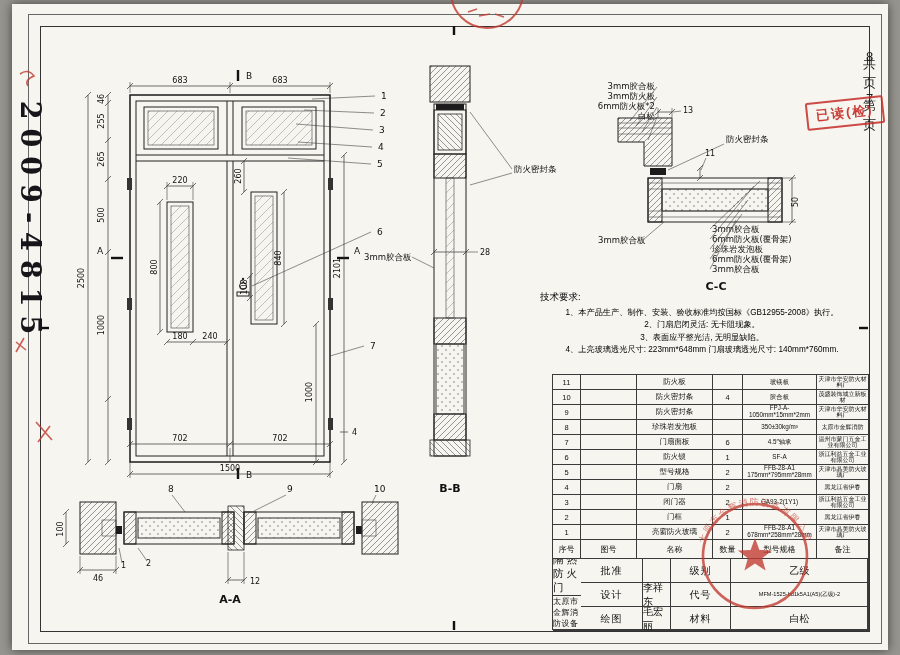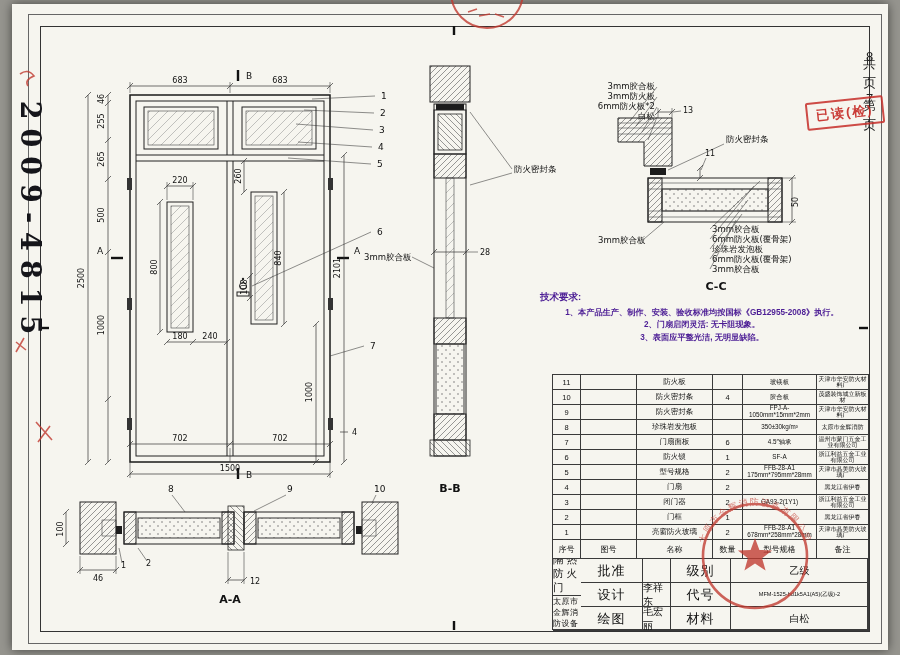--- a/index.html
+++ b/index.html
@@ -27,40 +27,40 @@
   .callout{font:9px "DejaVu Sans",sans-serif;fill:#111}
   .slabel{font:bold 11px "DejaVu Sans",sans-serif;fill:#111}
   .sealtxt{font:9px "DejaVu Sans",sans-serif;fill:#c13a30;letter-spacing:1.5px;opacity:.85}
   .red{stroke:#c13a30;fill:none}
   
   .doc-number{position:absolute;left:-102px;top:205px;width:262px;height:34px;transform:rotate(90deg);
     font-family:"DejaVu Serif",serif;font-weight:bold;font-size:27px;letter-spacing:9px;color:#15151a;z-index:8;text-align:center;}
   .page-info{position:absolute;left:860px;top:46px;z-index:8;writing-mode:vertical-rl;text-orientation:upright;
     font-size:13px;letter-spacing:3px;color:#222;font-weight:500;}
   
-  .tech{position:absolute;left:540px;top:291px;width:324px;z-index:10;color:#4c1d95;font-weight:bold;}
+  .tech{position:absolute;left:540px;top:291px;width:324px;z-index:10;color:#000000;}
   .tech .t-title{font-size:9.5px;margin-bottom:3px;}
   .tech .t-line{font-size:8.2px;line-height:1.5;white-space:nowrap;text-align:center;}
   
   table.bom{position:absolute;left:552px;top:374px;width:316px;border-collapse:collapse;table-layout:fixed;z-index:10;background:transparent;}
   table.bom td,table.bom th{border:1px solid #3a3a3a;padding:0 1px;text-align:center;color:#111;overflow:hidden;font-weight:normal;}
   table.bom tr{height:15px;}
   table.bom tr.hdr{height:19px;}
   table.bom th{font-size:8px;}
   td.c-no,td.c-qty{font-size:7.5px;}
   td.c-fig{font-size:7px;}
   td.c-name{font-size:7.5px;white-space:nowrap;}
   td.c-spec{font-size:6.3px;line-height:1.05;}
   td.c-note{font-size:6px;line-height:1.05;}
   
   .tblock{position:absolute;left:552px;top:558px;width:316px;height:72px;z-index:10;display:grid;
     grid-template-columns:28px 62px 28px 60px 138px;grid-template-rows:24px 24px 24px;
     border:1px solid #3a3a3a;box-sizing:border-box;color:#111;}
   .tblock>div{border-right:1px solid #3a3a3a;border-bottom:1px solid #3a3a3a;display:flex;align-items:center;justify-content:center;overflow:hidden;}
-  .tblock .lab{font-size:13px;letter-spacing:1px;}
+  .tblock .lab{font-size:10px;letter-spacing:1px;}
   .tblock .val{font-size:10px;}
   .tblock .code{font-size:5.6px;line-height:1.15;word-break:break-all;padding:1px;}
   .rightcell{grid-row:1/4;display:flex;flex-direction:column;border-right:none !important;}
   .rightcell .product{flex:0 0 36px;display:flex;align-items:center;justify-content:center;
     font-size:10.5px;letter-spacing:3px;border-bottom:1px solid #3a3a3a;}
   .rightcell .company{flex:1;display:flex;align-items:center;justify-content:center;font-size:8px;letter-spacing:.5px;}
   
   .read-stamp{position:absolute;left:806px;top:99px;z-index:65;transform:rotate(-6deg);
     border:2.5px solid rgba(198,45,40,.85);color:rgba(198,45,40,.92);font-size:13px;font-weight:bold;
     letter-spacing:2px;padding:3px 8px;border-radius:2px;background:rgba(255,255,255,.02);}
@@ -388,20 +388,21 @@
       <text x="250" y="584" class="dimtext">12</text>
       <text x="230" y="603" class="slabel" text-anchor="middle">A-A</text>
     </g>
   </svg>
 
   <div class="tech">
     <div class="t-title">技术要求:</div>
     <div class="t-line">1、本产品生产、制作、安装、验收标准均按国标《GB12955-2008》执行。</div>
     <div class="t-line">2、门扇启闭灵活: 无卡阻现象。</div>
     <div class="t-line">3、表面应平整光洁, 无明显缺陷。</div>
+    <div class="t-line">4、上亮玻璃透光尺寸: 223mm*648mm  门扇玻璃透光尺寸: 140mm*760mm.</div>
   </div>
 
   <table class="bom">
     <colgroup>
         <col style="width:28px">
         <col style="width:56px">
         <col style="width:76px">
         <col style="width:30px">
         <col style="width:74px">
         <col style="width:52px">

